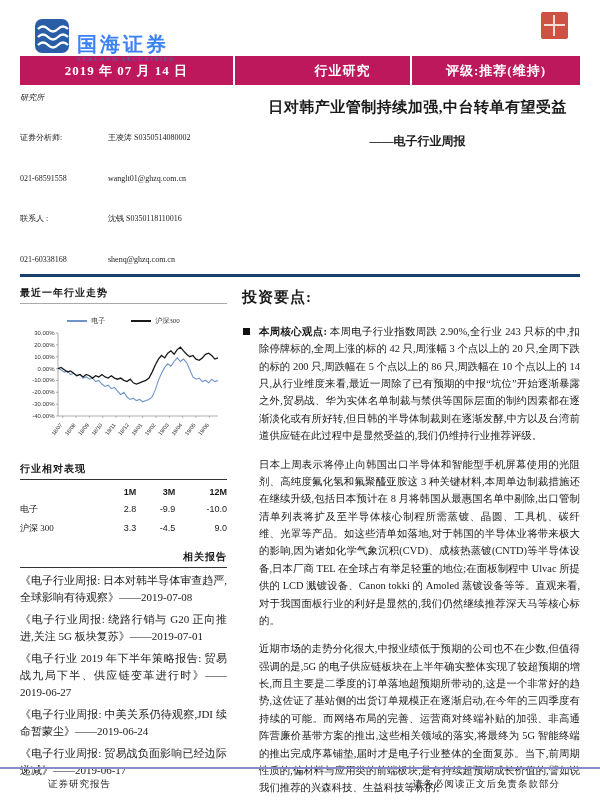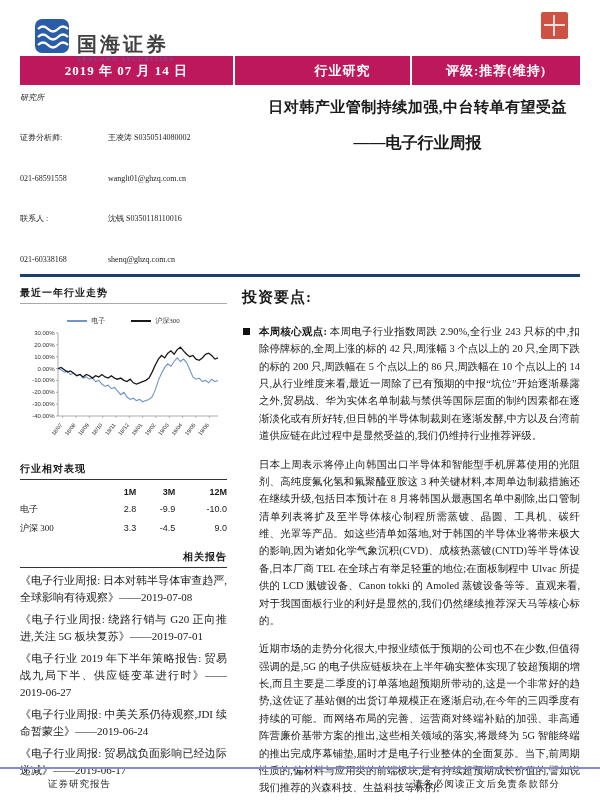--- a/index.html
+++ b/index.html
@@ -3,42 +3,42 @@
 <meta charset="utf-8">
 <style>
   * { margin:0; padding:0; box-sizing:border-box; }
   html,body { width:600px; height:800px; background:#ffffff; overflow:hidden;
     font-family:"Liberation Serif", serif; color:#1a1a1a; }
   .page { position:relative; width:600px; height:800px; padding:10px 20px 0 20px; }
 
   
   .logo-row { display:flex; justify-content:space-between; align-items:flex-start; padding:0 12px 0 14px; height:42px; }
   .logo { display:flex; align-items:center; gap:7px; }
-  .logo-text .cn { font-size:20px; font-weight:bold; color:#404040; letter-spacing:3px; line-height:1.05;margin-top:24px; }
+  .logo-text .cn { font-size:20px; font-weight:bold; color:#3b82f6; letter-spacing:3px; line-height:1.05;margin-top:24px; }
   .logo-text .en { font-size:6.5px; color:#3a6cb0; letter-spacing:1.6px; }
   .stamp { width:27px; height:27px; margin-top:2px; background:#c8402f; border-radius:2px; position:relative; opacity:.9; }
   .stamp::before, .stamp::after { content:""; position:absolute; background:#f4d9d2; }
   .stamp::before { left:12px; top:3px; width:2px; bottom:3px; }
   .stamp::after { left:3px; top:12px; right:3px; height:2px; }
 
   .red-bar { margin-top:4px; height:29px; background:#be185d; display:flex; align-items:stretch; color:#ffffff; }
   .red-bar .cell { display:flex; align-items:center; justify-content:center; font-weight:bold; font-size:13px; letter-spacing:1px; }
   .red-bar .c1 { width:38%; }
   .red-bar .c2 { width:32%; border-left:2px solid #ffffff; border-right:2px solid #ffffff;padding-left:40px; }
   .red-bar .c3 { width:30%;text-align:right; }
 
   .info-row { display:flex; margin-top:7px; padding-bottom:6px; }
   .research { width:235px; font-size:8px; line-height:1.55; color:#222; }
   .research .office { font-style:italic; font-size:8px; margin-bottom:1px; }
   .research .r-row { display:flex;margin-top:28px; }
   .research .r-left { width:88px; }
   .research .r-right { flex:1; }
   .title-block { flex:1; text-align:center; padding-top:6px; }
   .title-block .doc-title { font-size:15px; font-weight:bold; letter-spacing:.5px; }
-  .title-block .doc-subtitle { font-size:16px; font-weight:bold; margin-top:16px; }
+  .title-block .doc-subtitle { font-size:12px; font-weight:bold; margin-top:16px; }
   .navy-rule { border-top:3px solid #1d3f6e; margin-top:2px; }
 
   
   .columns { display:flex; gap:15px; margin-top:9px; }
   .sidebar { width:207px; flex:none; }
   .main { flex:1; min-width:0; }
 
   .side-sec-title { font-size:10px; font-weight:bold; letter-spacing:1px; padding-bottom:3px; }
   .u-light { border-bottom:1px solid #aaaaaa; }
   .u-dark { border-bottom:1.5px solid #333333; }

